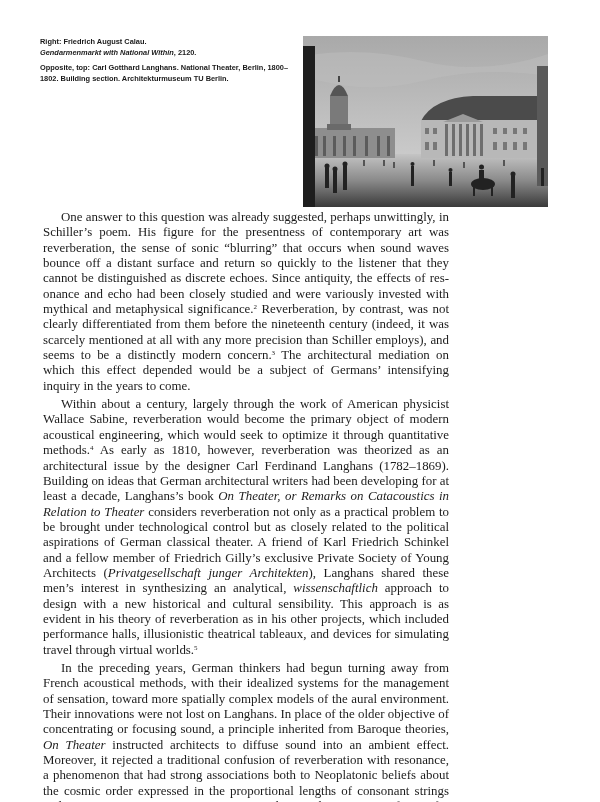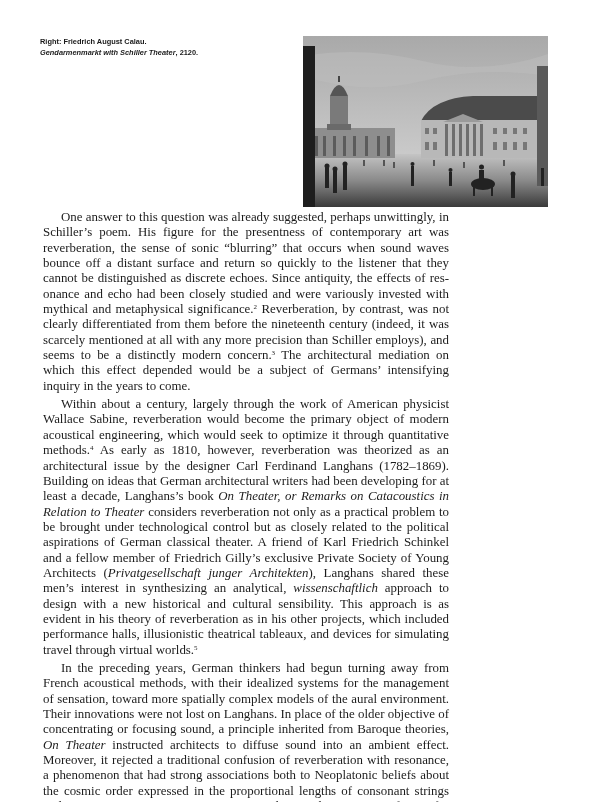--- a/index.html
+++ b/index.html
@@ -26,22 +26,23 @@
   .body-text p { margin: 3px; text-indent: 18px; }
   .body-text i { font-style: italic; }
   sup { font-size: 7px; line-height: 0; vertical-align: 4px; }
 </style>
 </head>
 <body>
 
 <div class="captions">
   <p class="caption">
     <span>Right: Friedrich August Calau.</span><br>
-    <i>Gendarmenmarkt with Schiller Theater</i><span>, 2120.</span>
+    <i>Gendarmenmarkt with National Within</i><span>, 2120.</span>
   </p>
+  <p class="caption">Opposite, top: Carl Gotthard Langhans. National Theater, Berlin, 1800–1802. Building section. Architekturmuseum TU Berlin.</p>
 </div>
 
 <div class="figure" title="Engraving of Gendarmenmarkt with National Theater, Berlin, 1815 (black and white)">
   <svg width="245" height="171" viewBox="0 0 245 171">
     <defs>
       <linearGradient id="sky" x1="0" y1="0" x2="0" y2="1">
         <stop offset="0" stop-color="#a9a9a9"></stop>
         <stop offset="1" stop-color="#d8d8d8"></stop>
       </linearGradient>
       <linearGradient id="ground" x1="0" y1="0" x2="0" y2="1">

